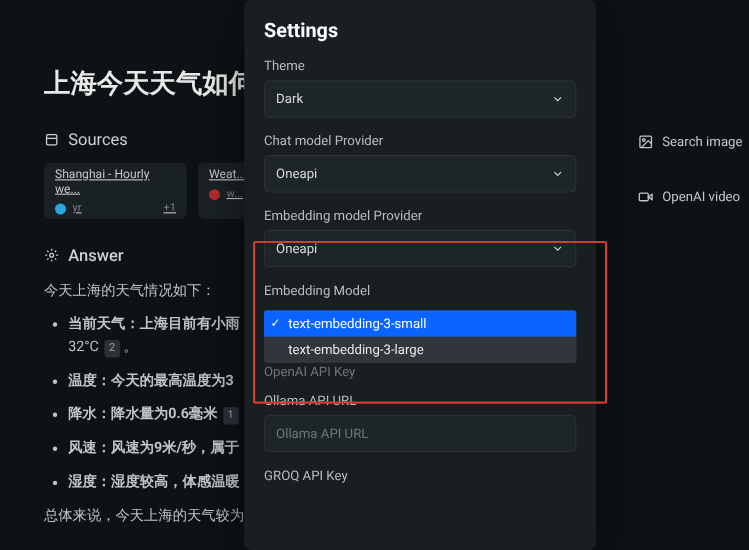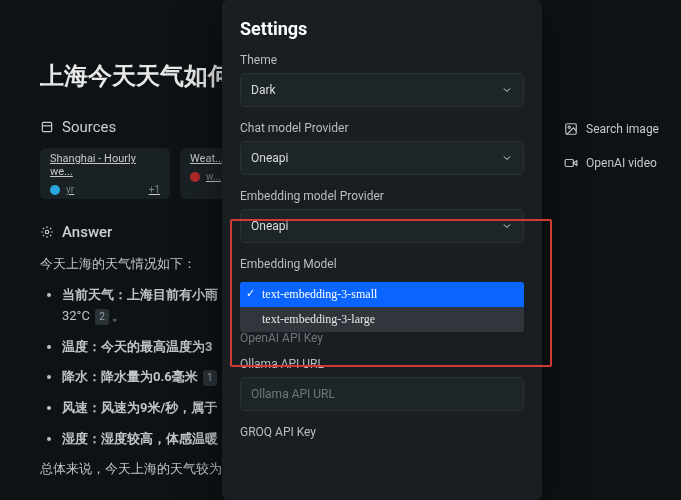--- a/index.html
+++ b/index.html
@@ -91,24 +91,24 @@
   .tail {
     color:#bfc4c8;
     font-size:13px;
     margin-top: 6px;
   }
 
   
   .side-buttons {
     position: absolute;
     top: 118px;
-    right: 16px;
+    right: 0;
     display:flex;
     flex-direction:column;
-    gap:12px;
+    gap:28px;
   }
   .side-btn {
     background: transparent;
     color: #c8c8c8;
     font-size: 12px;
     display:flex;
     align-items:center;
     gap:8px;
     padding: 4px 6px;
   }
@@ -175,21 +175,20 @@
     width: 284px;
     background: #30363b;
     border-radius: 3px;
     overflow: hidden;
     font-size: 12px;
   }
   .dd-option {
     padding: 5px 10px 5px 22px;
     color: #e8e8e8;
     position:relative;
-    font-family:Liberation Serif, serif;
   }
   .dd-option.sel {
     background: #0a64ff;
     color: #fff;
   }
   .dd-option.sel::before {
     content: "✓";
     position:absolute;
     left:6px;
     top:5px;

